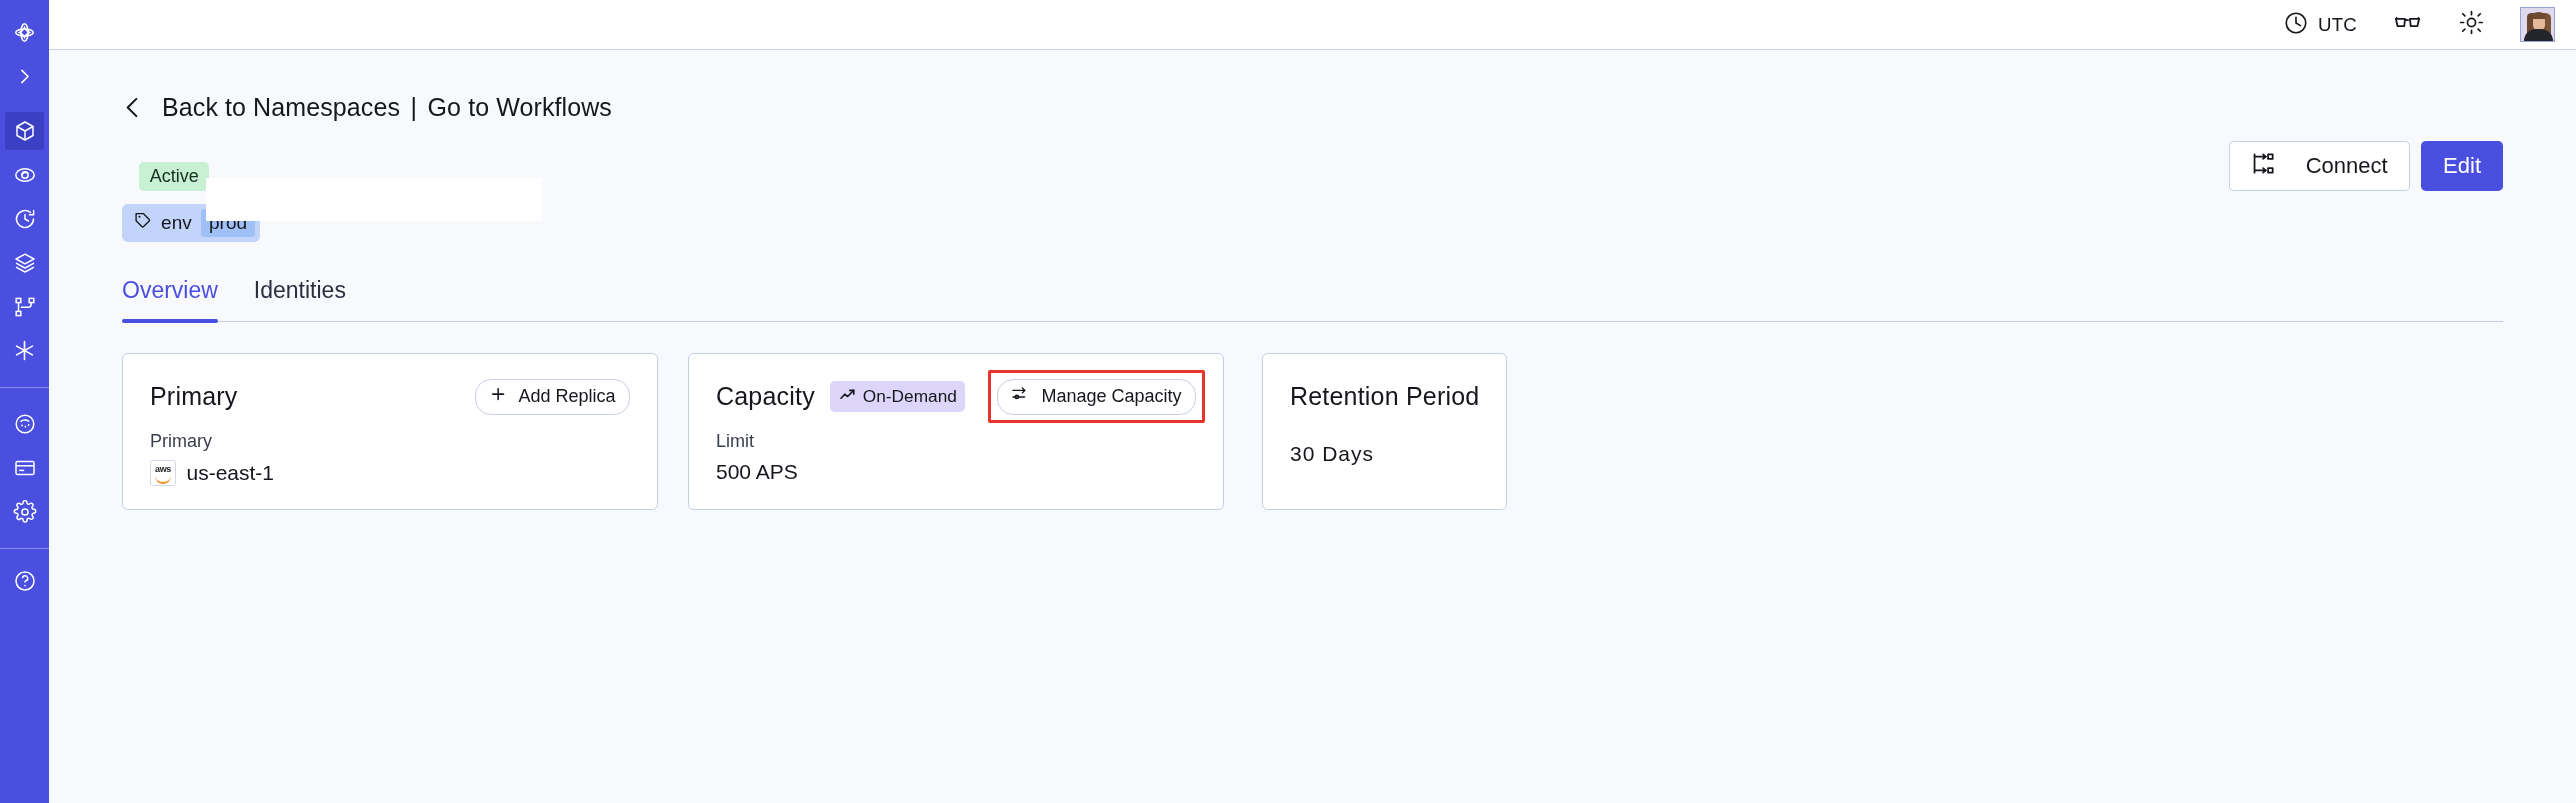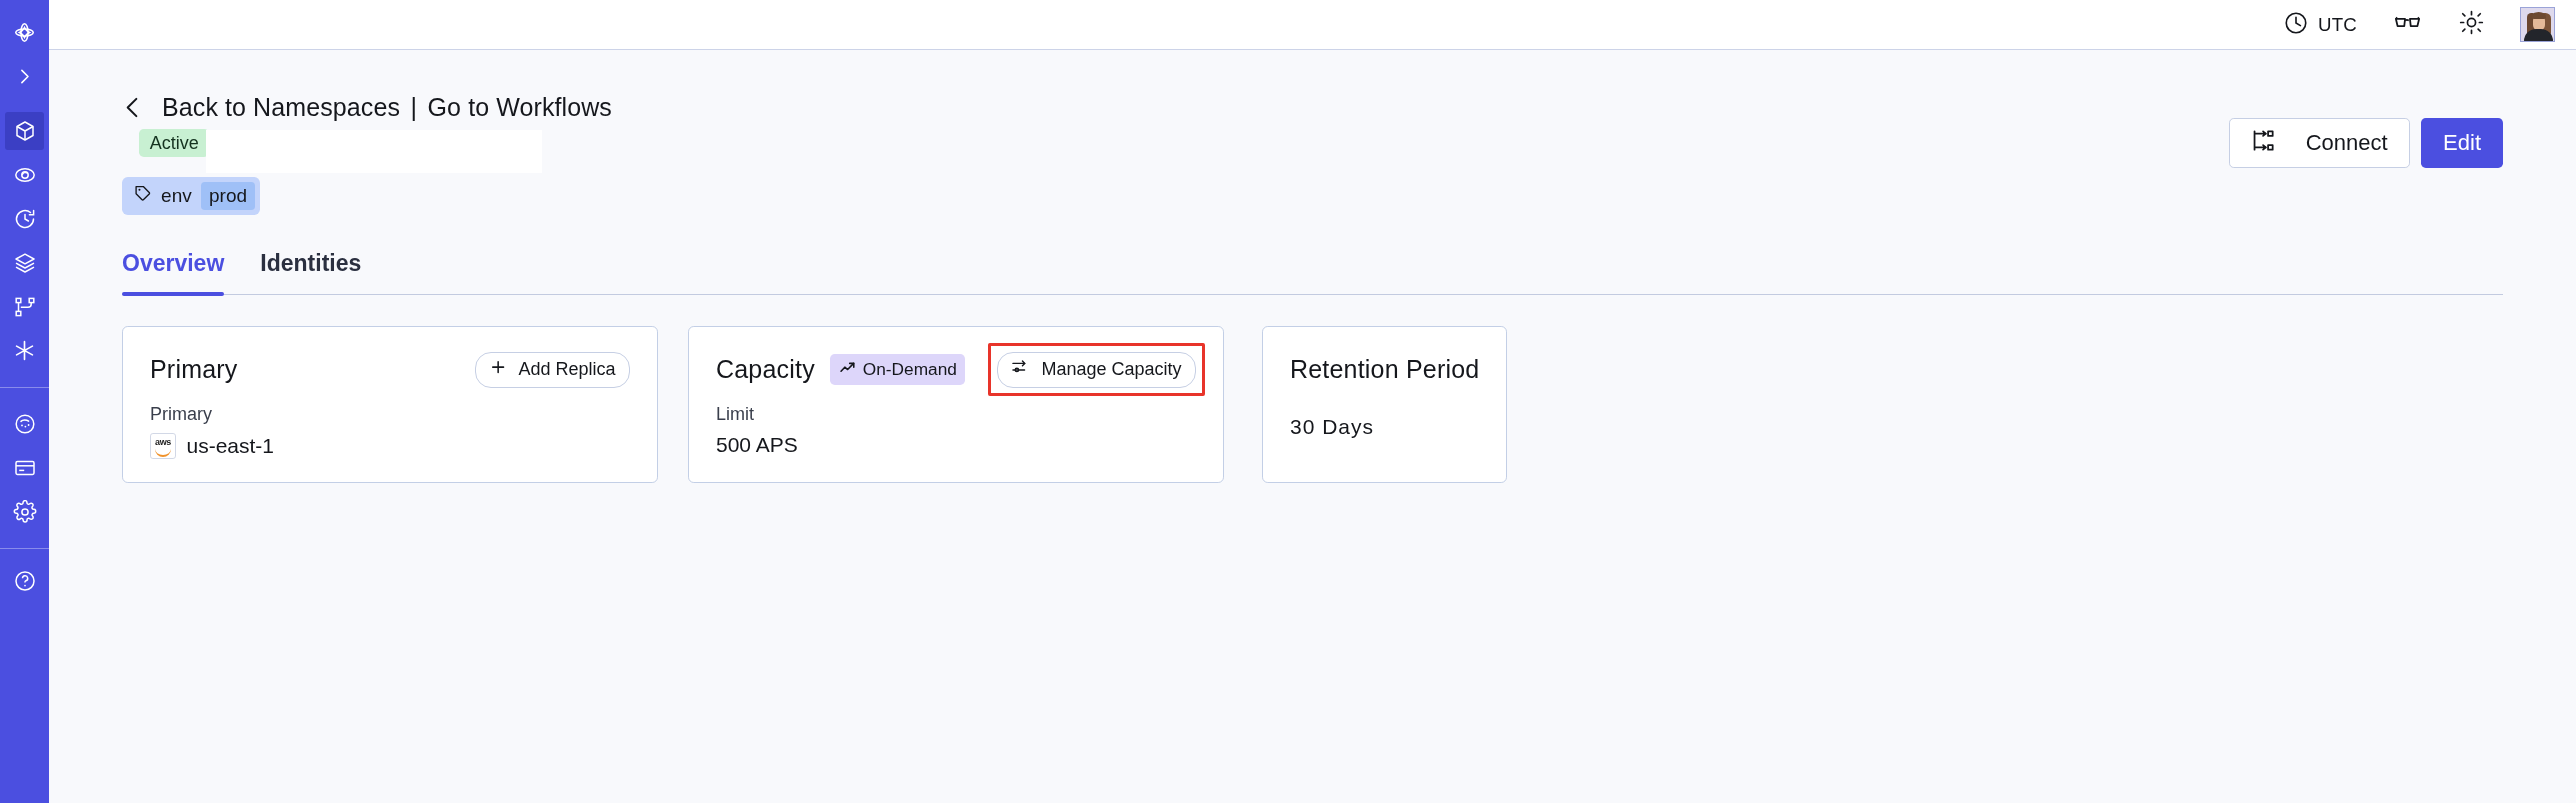--- a/index.html
+++ b/index.html
@@ -79,22 +79,22 @@
   .breadcrumb {
     display: flex; align-items: center; gap: 0px;
     padding-top: 43px; color: #15171c;
   }
   .crumb-chevron { margin-right: 19px; display:flex; align-items:center; }
   .crumb-link { font-size: 25px; color: #15171c; letter-spacing: 0.1px; white-space: nowrap; }
   .crumb-sep { font-size: 25px; color: #15171c; margin: 0 10.5px; }
 
   
   .title-row {
-    display: flex; align-items: center;
-    height: 42px;
+    display: flex; align-items: flex-end;
+    margin-top: 27px; height: 42px;
   }
   .ns-title-wrap { position: relative; display:flex; align-items:center; }
   .ns-title {
     font-size: 33px; font-weight: 400; color: #15171c; letter-spacing: 0.2px;
     white-space: nowrap;
   }
   .redaction {
     position: absolute; left: 84px; top: -13.4px; width: 336px; height: 43px;
     background: #ffffff;
   }
@@ -128,21 +128,20 @@
   .tag-val {
     background: #9fc0f7; border-radius: 3.8px; padding: 3.8px 7.7px 4.8px; line-height: 1;
   }
 
   
   .tabs {
     margin-top: 35px;
     display: flex; align-items: flex-end; gap: 0;
     border-bottom: 1.9px solid #c3cbe0;
     position: relative;
-    font-weight: bold;
   }
   .tab {
     font-size: 23px; padding: 0 0 17.3px; margin-right: 36px;
     color: #2b3040; cursor: pointer; position: relative;
   }
   .tab.active { color: #4b4fe0; }
   .tab.active::after {
     content: ""; position: absolute; left: 0; right: 0; bottom: -1.9px;
     height: 3.8px; background: #4b4fe0; border-radius: 1.9px;
   }

